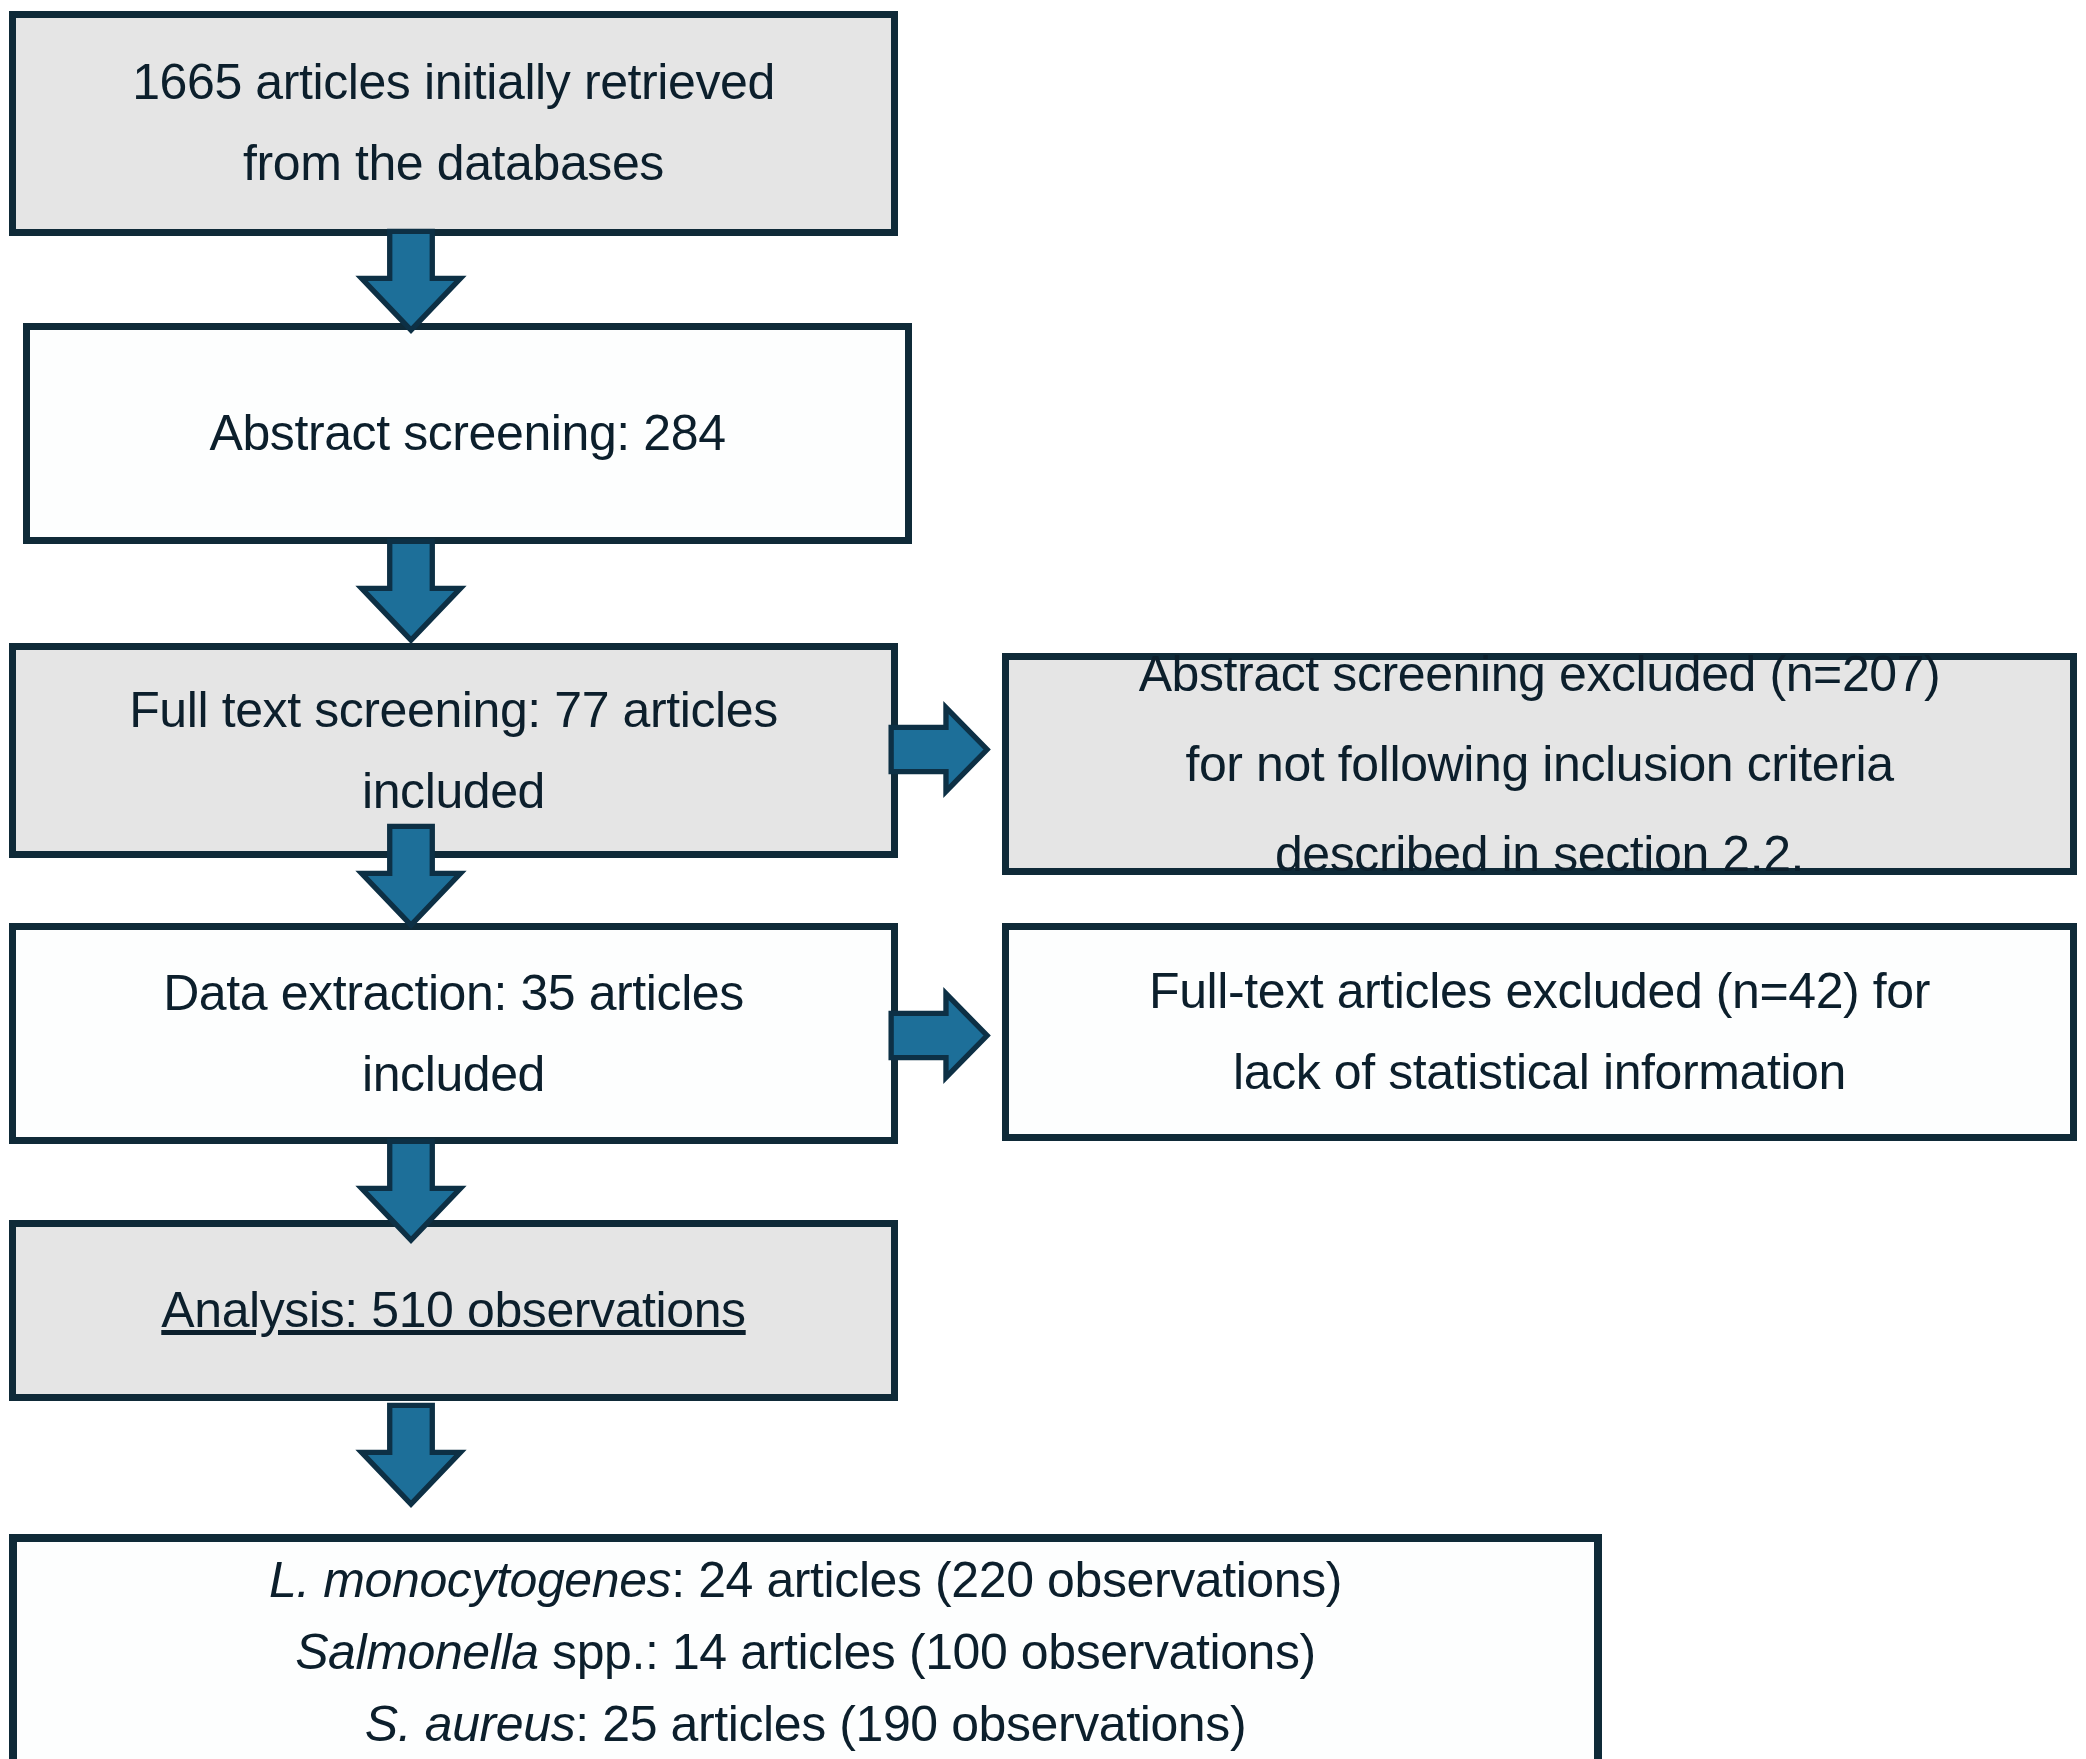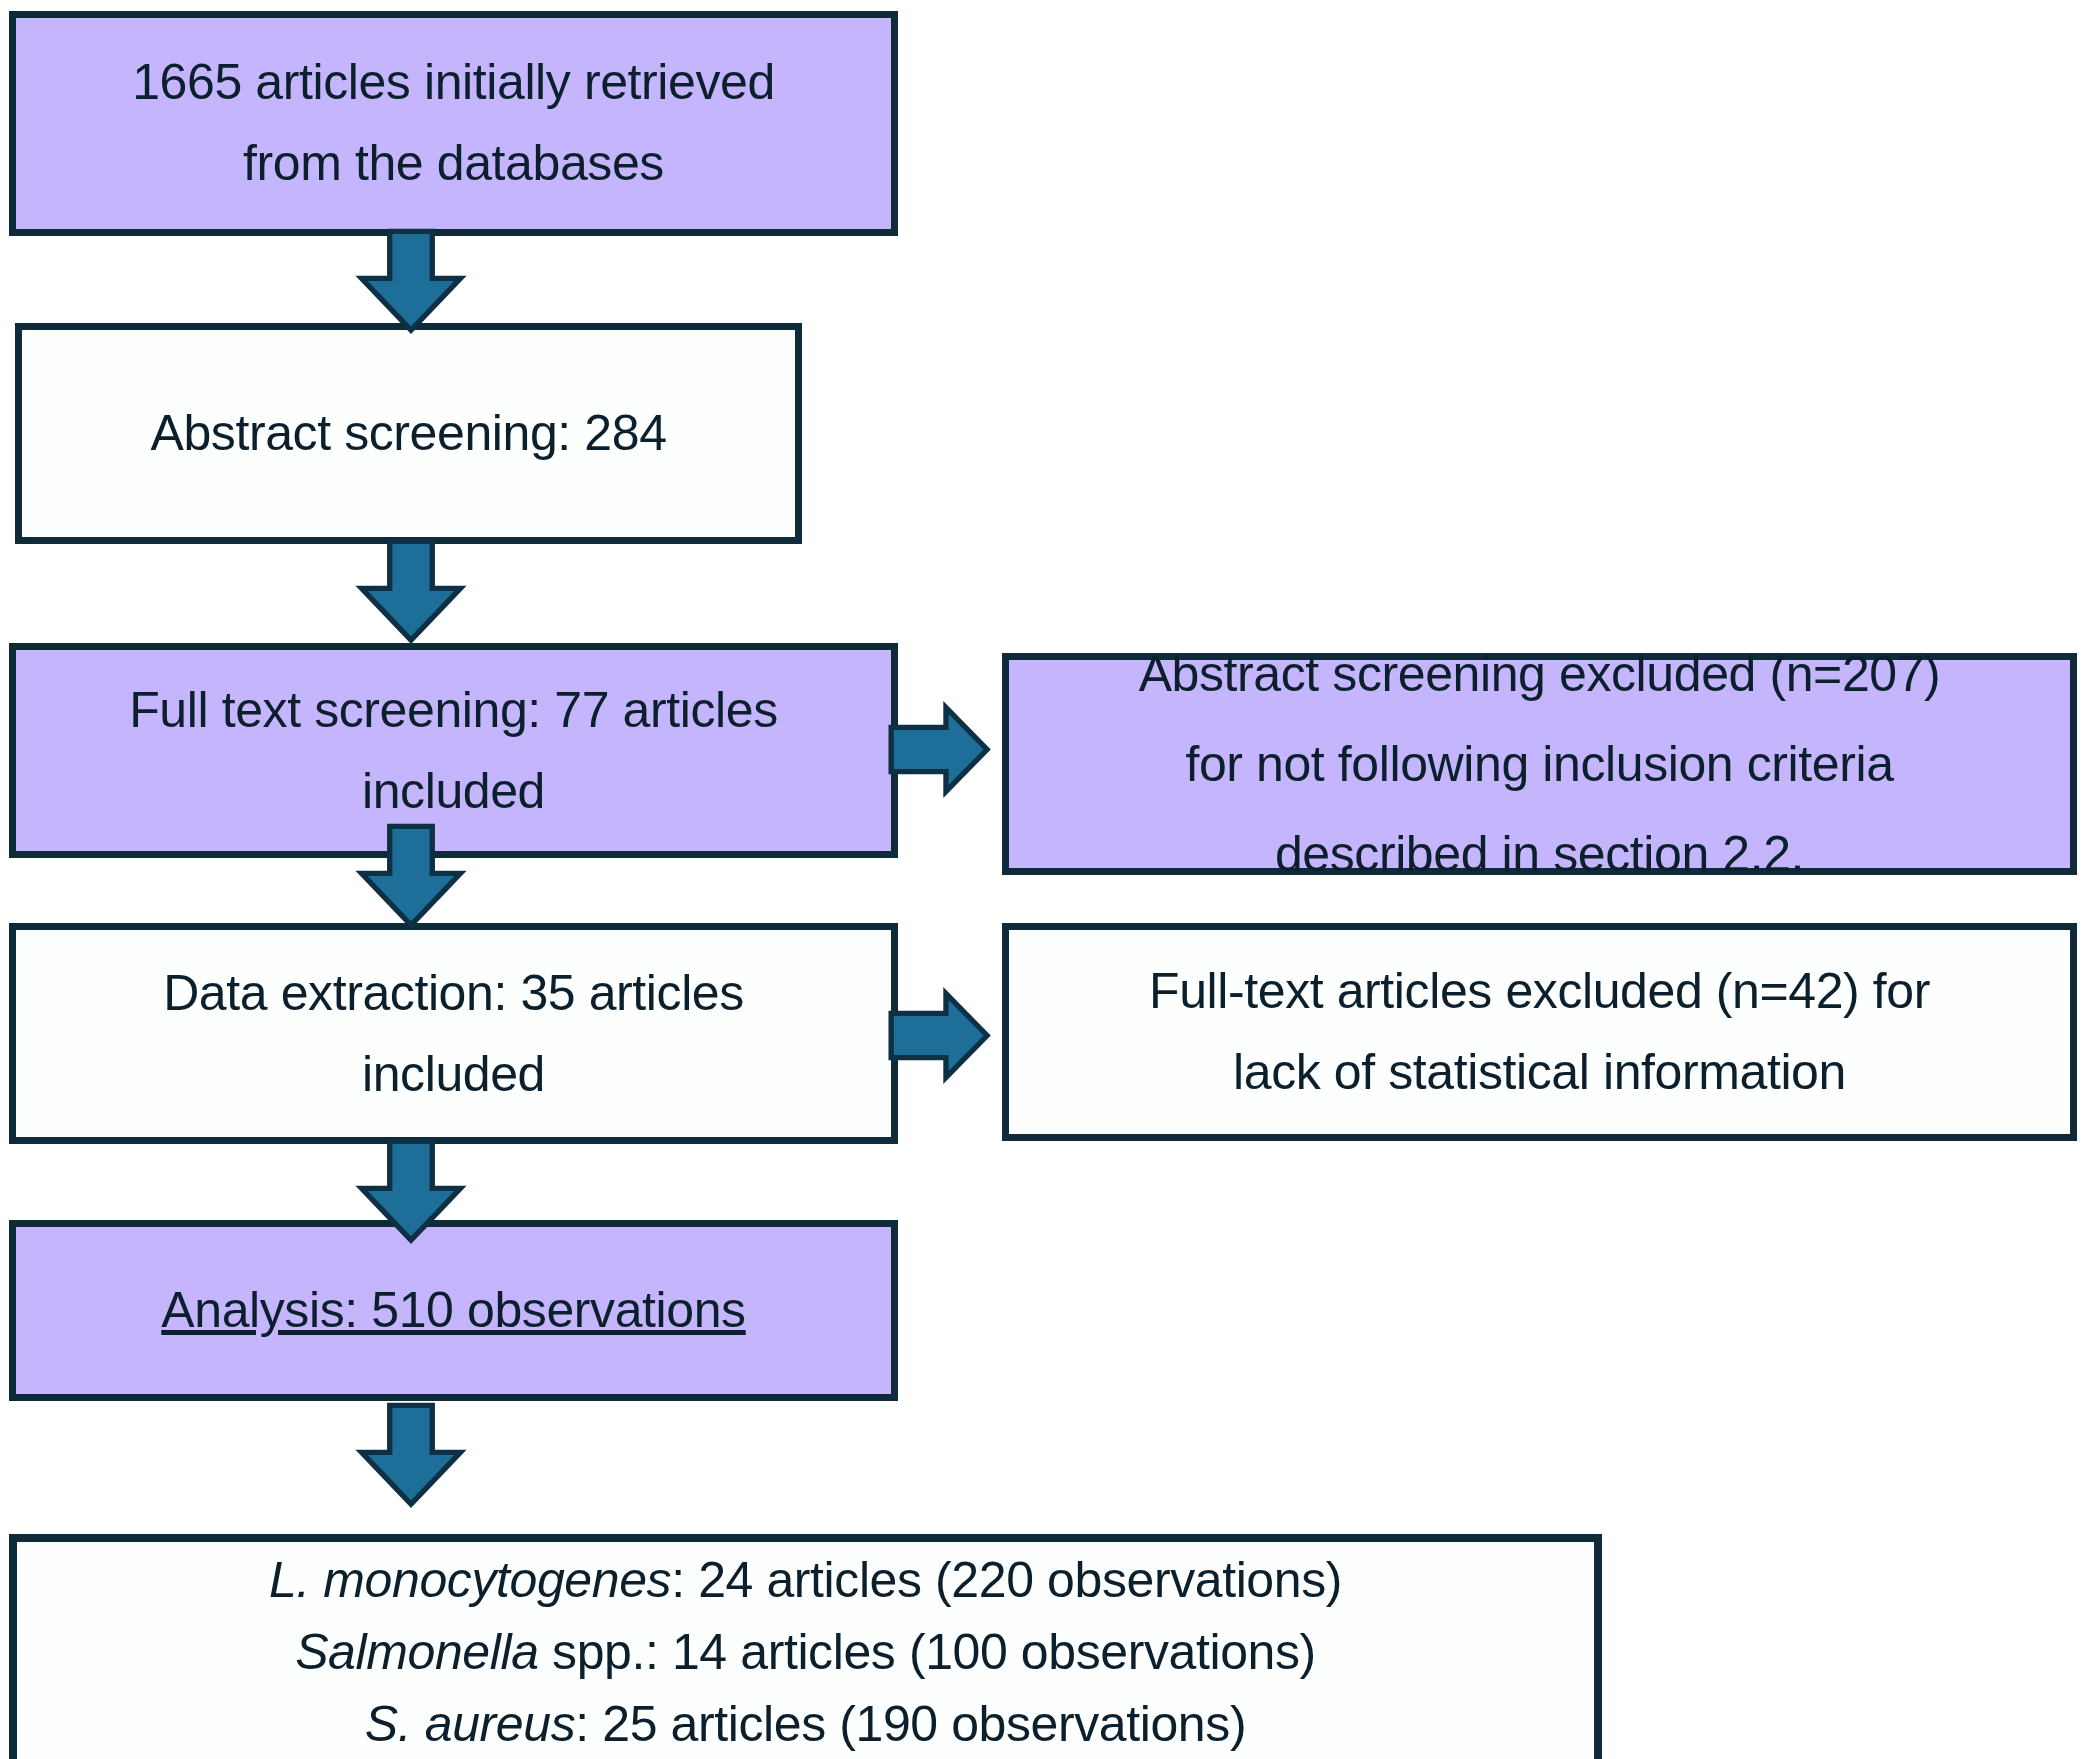--- a/index.html
+++ b/index.html
@@ -25,36 +25,36 @@
     flex-direction: column;
     justify-content: center;
     align-items: center;
     text-align: center;
     z-index: 1;
     color: #0c1f2c;
     font-size: 50px;
     line-height: 81px;
     letter-spacing: -0.4px;
   }
-  .node.cyan  { background: #c4b5fd; }
+  .node.cyan  { background: #e5e5e5; }
   .node.white { background: #fdfefe; }
   .node .line { white-space: nowrap; }
   .arrow {
     position: absolute;
     z-index: 2;
   }
   .arrow path {
     fill: #1d6f99;
     stroke: #0d3045;
     stroke-width: 7;
     stroke-linejoin: miter;
   }
   
   #node-retrieved          { left: 9px;   top: 10.7px;   width: 889px; height: 225px; }
-  #node-abstract-screening { left: 15px;   top: 323px;  width: 787px; height: 221px; }
+  #node-abstract-screening { left: 23px;   top: 323px;  width: 889px; height: 221px; }
   #node-fulltext-screening { left: 9px;   top: 643px;  width: 889px; height: 215px; }
   #node-data-extraction    { left: 9px;   top: 923px; width: 889px; height: 221px; }
   #node-analysis           { left: 9px;   top: 1220px; width: 889px; height: 181px; text-decoration: underline; }
   #node-final-breakdown    { left: 9px;   top: 1511px; width: 1593px; height: 235px;
                              border-width: 8.4px; line-height: 72px; margin-top: 23px; }
   
   #node-abstract-excluded  { left: 1002px; top: 653px;  width: 1075px; height: 222px; line-height: 70px; gap: 20px; }
   #node-fulltext-excluded  { left: 1002px; top: 923px; width: 1075px; height: 218px; }
   
   #arrow-v1 { left: 354px;  top: 228px;  }

